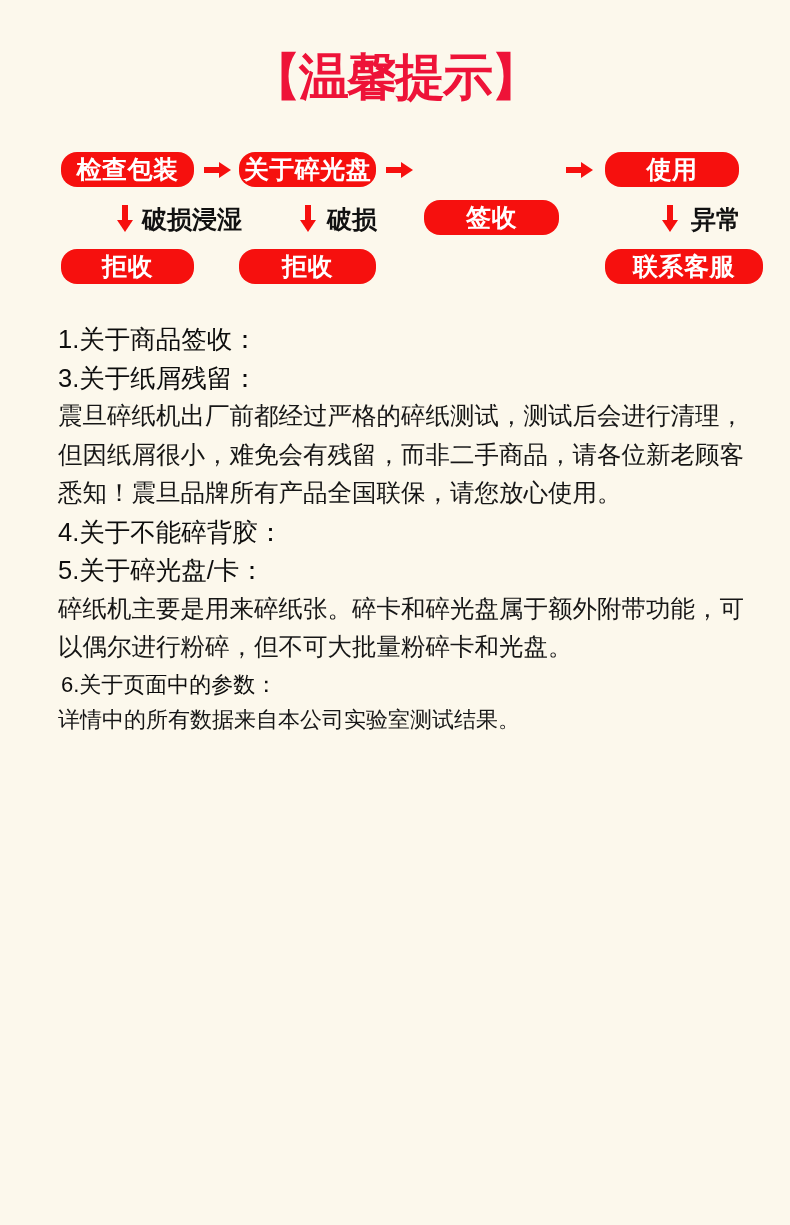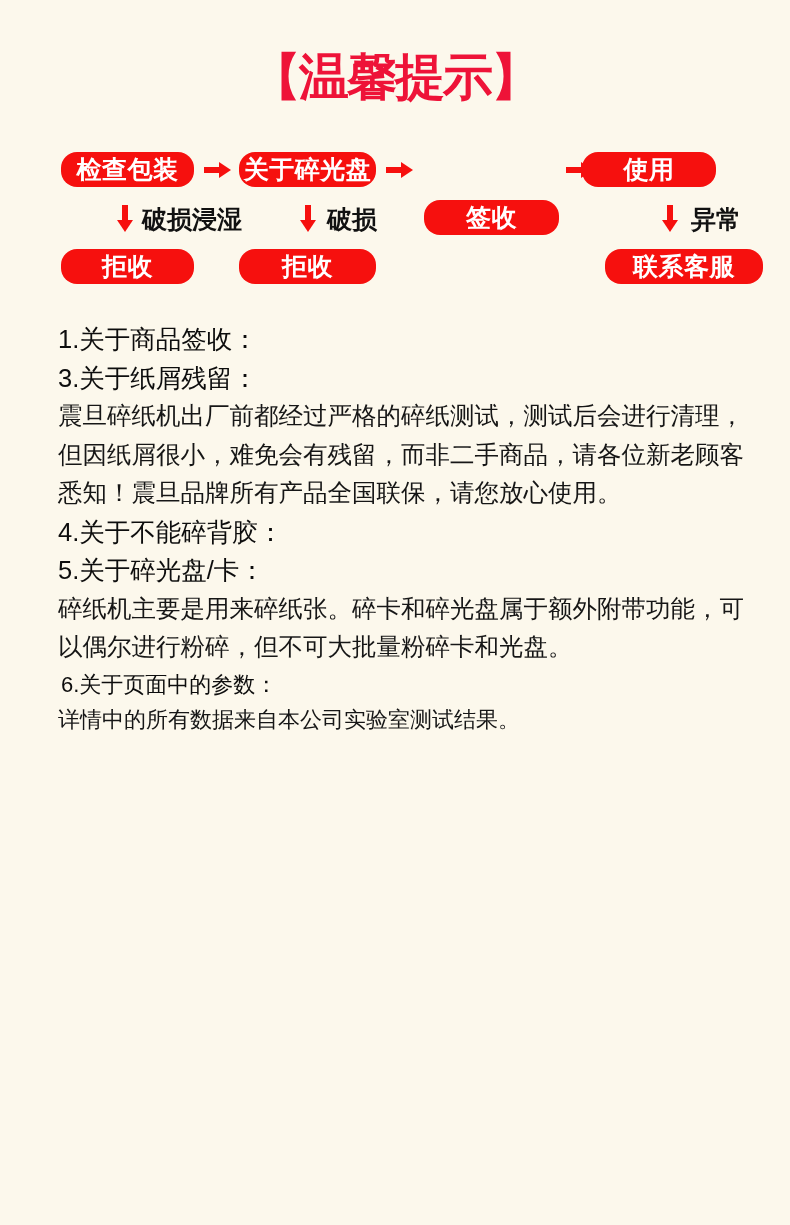--- a/index.html
+++ b/index.html
@@ -27,21 +27,21 @@
   .pill{
     position:absolute;height:35px;
     background:#f6100e;border-radius:16px;
     color:#ffffff;font-size:25px;font-weight:bold;
     display:flex;align-items:center;justify-content:center;
     letter-spacing:0.5px;
   }
   #step-1{left:61px;top:0;width:133px;}
   #step-2{left:239px;top:0;width:137px;}
   #step-3{left:424px;top:0;width:135px;margin-top:48px;}
-  #step-4{left:582px;top:0;width:134px;}
+  #step-4{left:605px;top:0;width:134px;}
   #action-1{left:61px;top:97px;width:133px;}
   #action-2{left:239px;top:97px;width:137px;}
   #action-3{left:605px;top:97px;width:158px;}
   .ra{position:absolute;top:10px;width:27px;height:16px;}
   #ra-1{left:204px;}
   #ra-2{left:386px;}
   #ra-3{left:566px;}
   .da{position:absolute;top:53px;width:16px;height:27px;}
   #da-1{left:117px;}
   #da-2{left:300px;}

